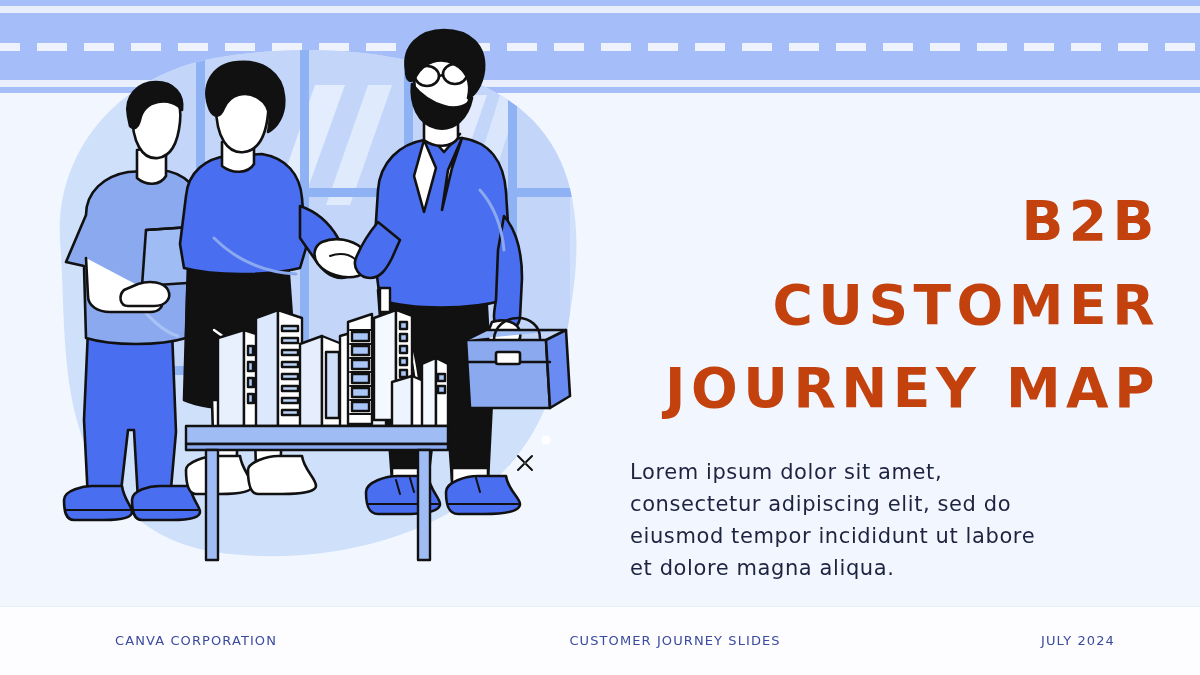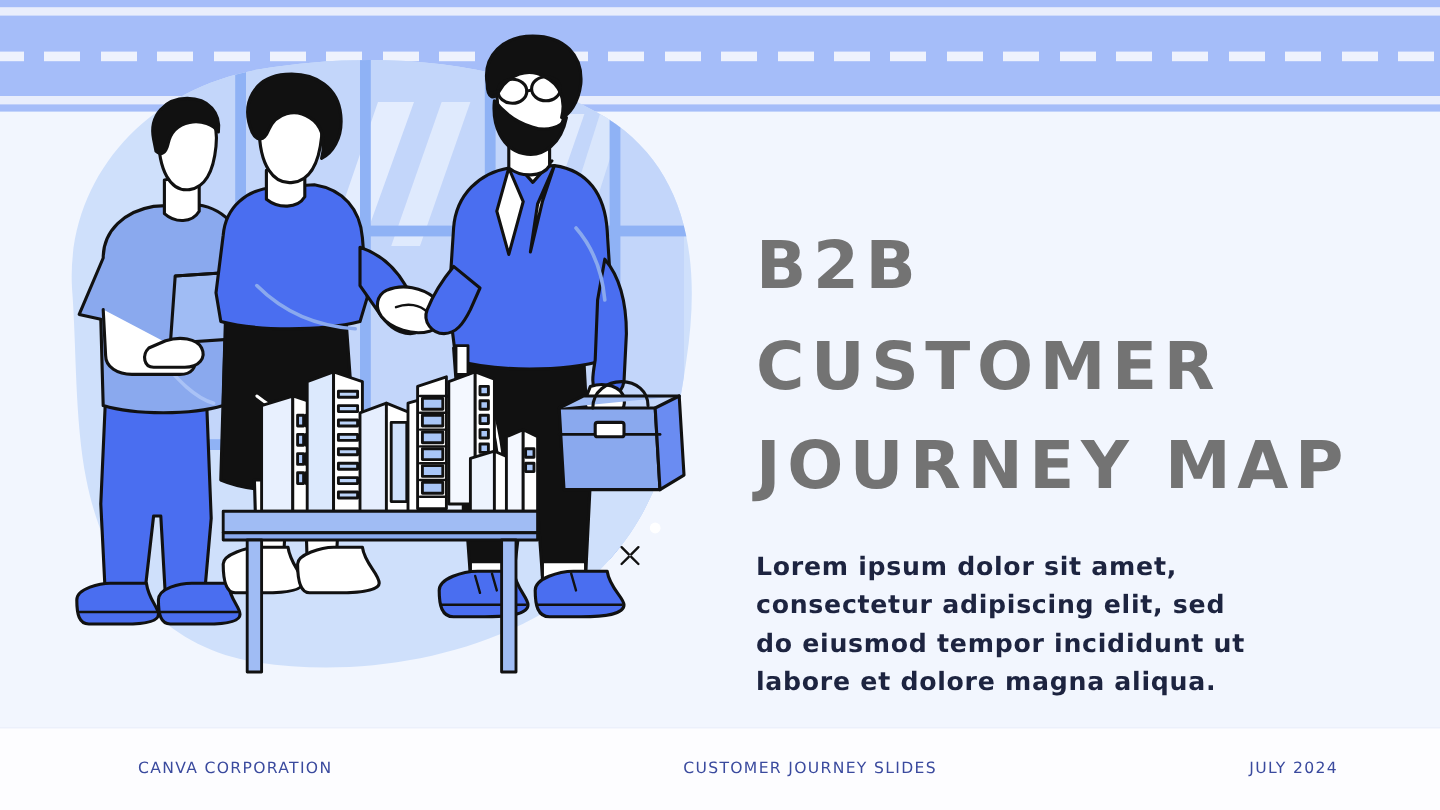--- a/index.html
+++ b/index.html
@@ -64,34 +64,35 @@
 
   
   .text-col {
     position: absolute;
     left: 630px;
     top: 180px;
     width: 530px;
   }
   .slide-title {
     margin: 0;
-    color: #737373;
+    color: #c2410c;
     font-family: "DejaVu Sans", sans-serif;
     font-weight: 700;
     font-size: 55px;
     line-height: 1.52;
     letter-spacing: 5.5px;
     text-transform: uppercase;
     white-space: pre-line;
+    text-align: right;
   }
   .slide-body {
     margin: 26px 0 0 0;
     color: #1d2440;
     font-family: "DejaVu Sans", sans-serif;
-    font-weight: 700;
+    font-weight: 400;
     font-size: 21px;
     line-height: 1.52;
     letter-spacing: 0.6px;
     max-width: 415px;
   }
 
   
   .footer {
     position: absolute;
     left: 0;

